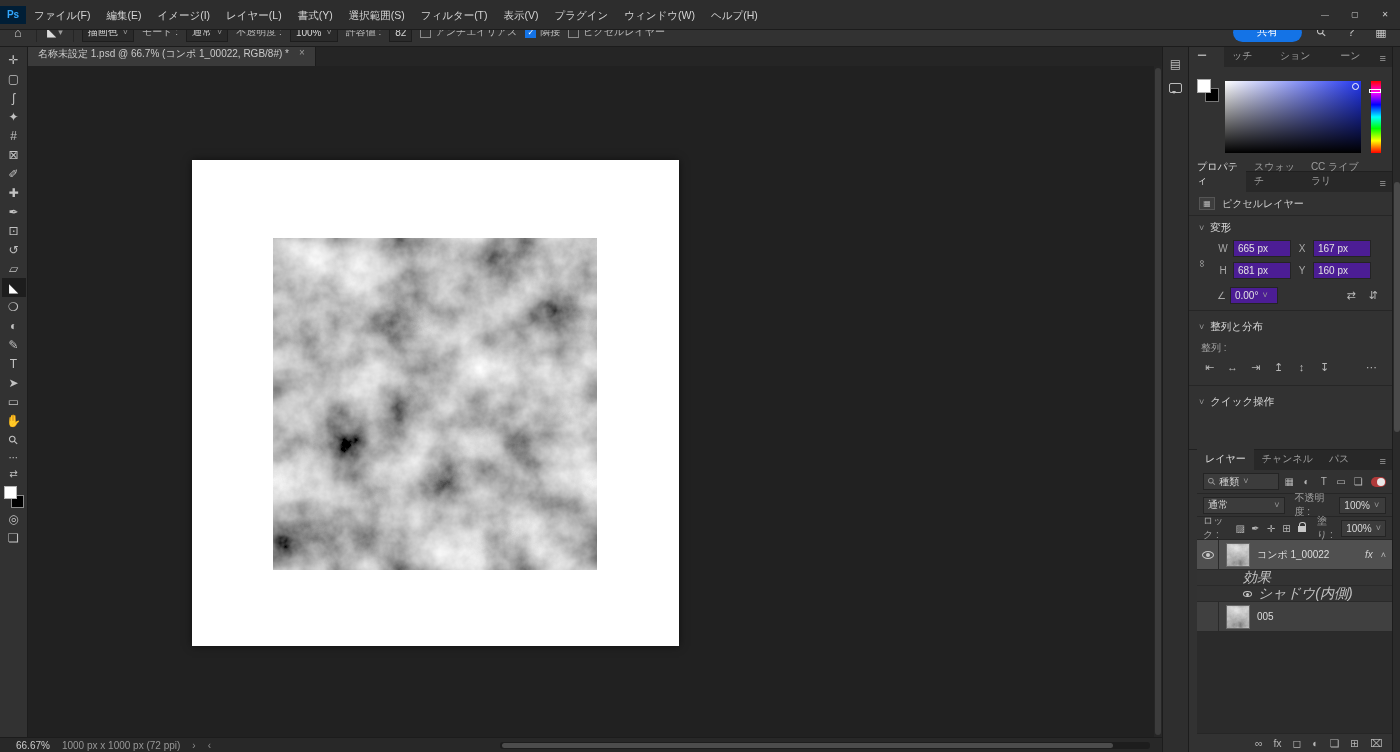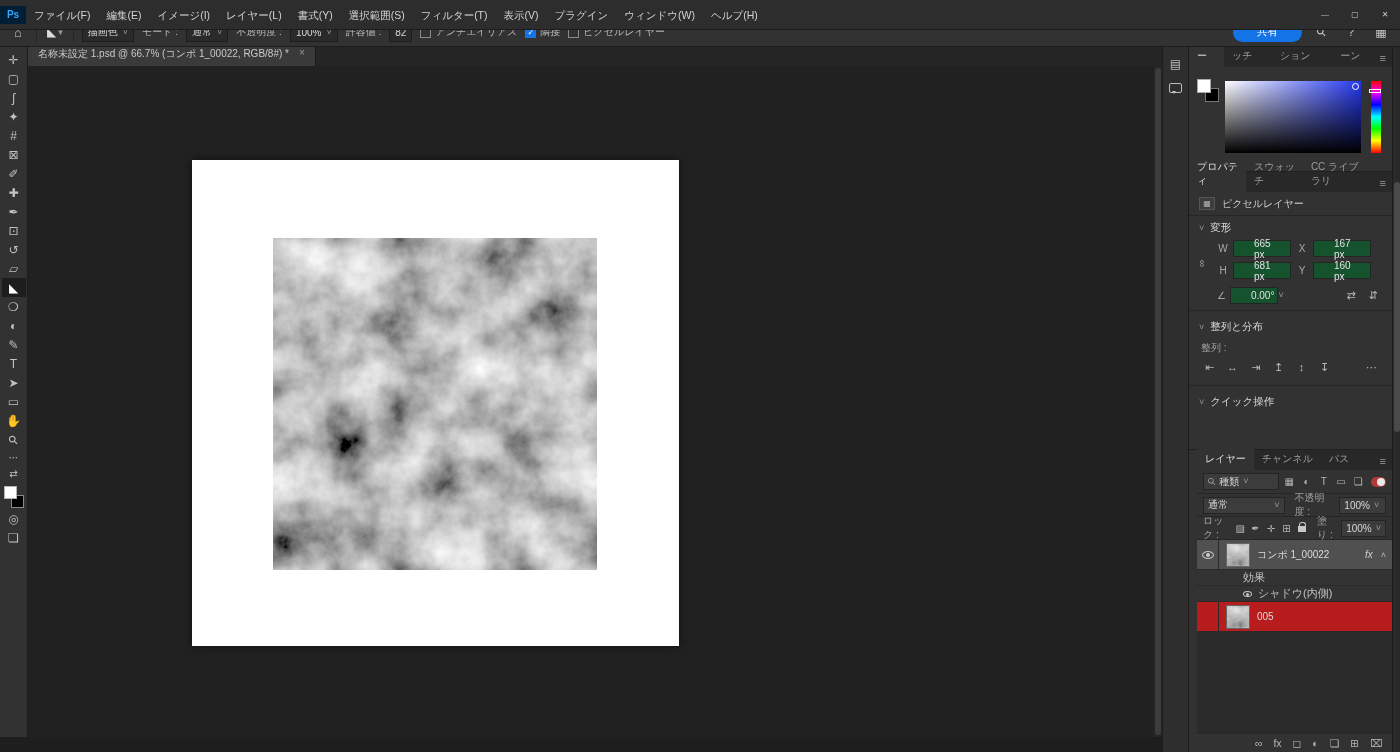--- a/index.html
+++ b/index.html
@@ -110,22 +110,22 @@
   .pix-icon { width:16px; height:13px; background:#3d3d3d; border:1px solid #555; color:#bbb; font-size:8px;
               display:flex; align-items:center; justify-content:center; }
   .sec-head { height:24px; display:flex; align-items:center; gap:6px; padding:0 10px;
               color:#d6d6d6; font-size:10.5px; }
   .chev { color:#9a9a9a; font-size:9px; }
   .tf-wrap { position:relative; padding-left:28px; }
   .link8 { position:absolute; left:10px; top:18px; color:#a8a8a8; font-size:10px;
            display:inline-block; transform:rotate(90deg); }
   .tf-grid { display:grid; grid-template-columns:12px 58px 14px 58px; gap:5px 4px; align-items:center; }
   .tf-label { color:#a8a8a8; font-size:10px; text-align:center; }
-  .tf-field { height:17px; background:#14532d; border:1px solid #242424; display:flex; align-items:center;
-              padding:0 20px; gap:4px; color:#e2e2e2; font-size:10px; }
+  .tf-field { height:17px; background:#4c1d95; border:1px solid #242424; display:flex; align-items:center;
+              padding:0 4px; gap:4px; color:#e2e2e2; font-size:10px; }
   .angle-row { display:flex; align-items:center; gap:4px; margin:8px 10px 6px 28px; }
   .divider { height:1px; background:#262626; margin:4px 0; }
   .align-label { padding:2px 12px 4px; color:#a0a0a0; font-size:10px; }
   .align-row { display:flex; align-items:center; gap:6px; padding:0 12px 6px; }
   .al { width:17px; height:16px; display:flex; align-items:center; justify-content:center;
         color:#b8b8b8; font-size:11px; }
   .al-more { margin-left:auto; color:#b8b8b8; }
   .flip { width:18px; height:16px; display:flex; align-items:center; justify-content:center;
           color:#b8b8b8; font-size:11px; }
 
@@ -138,37 +138,37 @@
   .sel.blend { width:92px; }
   .sel.opac { width:52px; }
   .mag { display:inline-block; transform:rotate(-45deg); font-size:10px; color:#9a9a9a; }
   .ficon { width:15px; text-align:center; color:#b5b5b5; font-size:10px; }
   .toggle { width:17px; height:10px; border-radius:5px; background:#b03a3a; position:relative; margin-left:2px; }
   .toggle::after { content:''; position:absolute; right:1px; top:1px; width:8px; height:8px; border-radius:50%; background:#e8e8e8; }
   .lrow { height:23px; display:flex; align-items:center; gap:5px; padding:0 6px; border-bottom:1px solid #262626; }
   .dimlab { color:#a0a0a0; font-size:10px; }
   .licon { width:14px; text-align:center; color:#b5b5b5; font-size:10px; }
   .llist { flex:1; background:#2b2b2b; overflow:hidden; }
-  .layer-row { height:30px; display:flex; align-items:center; background:#b91c1c; border-bottom:1px solid #2a2a2a; }
+  .layer-row { height:30px; display:flex; align-items:center; background:#404040; border-bottom:1px solid #2a2a2a; }
   .layer-row.selected { background:#505050; }
   .eye-well { width:22px; height:100%; border-right:1px solid #2a2a2a; display:flex; align-items:center; justify-content:center; flex:none; }
   .eye { position:relative; width:12px; height:8px; border:1px solid #c8c8c8; border-radius:50%; }
   .eye::after { content:''; position:absolute; left:3px; top:1px; width:4px; height:4px; border-radius:50%; background:#c8c8c8; }
   .eye.small { width:9px; height:6px; }
   .eye.small::after { left:2px; top:1px; width:3px; height:3px; }
   .lthumb { width:24px; height:24px; margin:0 7px; border:1px solid #666; background:#fff; flex:none; overflow:hidden; }
   .lthumb svg { display:block; }
   .lthumb.photo { background:linear-gradient(180deg,#7fb2e0 0%,#aac7e2 35%,#8e9e7a 55%,#44502e 100%); }
   .lname { font-size:10px; color:#dcdcdc; white-space:nowrap;text-align:right; }
   .lname.dim { color:#c2c2c2; }
   .fx-badge { margin-left:auto; color:#cfcfcf; font-size:10px; font-style:italic; }
   .fx-chev { color:#b5b5b5; font-size:9px; margin:0 6px 0 8px; }
   .fx-row { height:16px; display:flex; align-items:center; gap:6px; padding-left:46px; background:#333333;
             border-bottom:1px solid #2a2a2a; }
-  .fx-row .lname { font-size:11px; }
+  .fx-row .lname { font-size:14px;font-style:italic; }
   .css-lock { position:relative; width:8px; height:6px; background:#c8c8c8; display:inline-block; }
   .css-lock::before { content:''; position:absolute; top:-4px; left:1px; width:5px; height:4px;
                       border:1px solid #c8c8c8; border-bottom:none; border-radius:3px 3px 0 0; }
   .bg-lock { margin-left:auto; margin-right:10px; }
   .lbottom { height:19px; border-top:1px solid #262626; background:#323232; display:flex; align-items:center;
              justify-content:flex-end; gap:11px; padding:0 10px; }
   .bicon { color:#b5b5b5; font-size:10.5px; }
 
   
   .p-scroll { position:absolute; top:47px; right:0; width:8px; bottom:0; background:#2a2a2a; border-left:1px solid #1c1c1c; }
@@ -495,14 +495,23 @@
         <span class="bicon">⊞</span>
         <span class="bicon">⌧</span>
       </div>
     </section>
   </div>
 
   <div class="p-scroll">
       <span class="thumb"></span>
     </div>
 
+  <div class="statusbar">
+    <span class="status-zoom">66.67%</span>
+    <span class="status-info">1000 px x 1000 px (72 ppi)</span>
+    <span class="status-nav">›</span>
+    <span class="status-nav">‹</span>
+    <span class="h-scroll">
+        <span class="thumb"></span>
+      </span>
+  </div>
 
 </div>
 
 </body></html>

